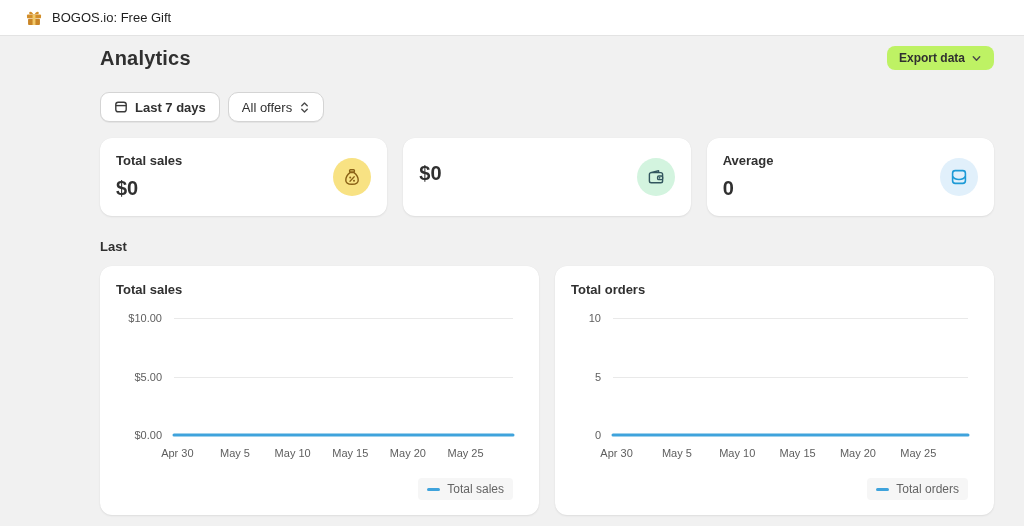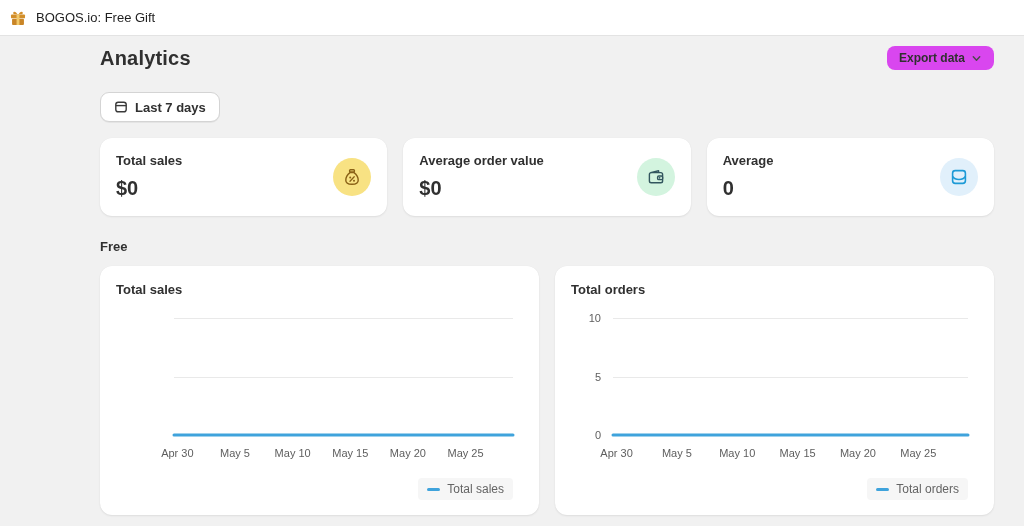--- a/index.html
+++ b/index.html
@@ -8,33 +8,33 @@
     position: relative;
     background: #f1f1f1;
     font-family: "Liberation Sans", sans-serif;
     color: #303030;
     overflow: hidden;
   }
   
   .topbar {
     position: absolute; top: 0; left: 0; right: 0; height: 36px;
     background: #ffffff; border-bottom: 1px solid #e3e3e3;
-    display: flex; align-items: center; gap: 9px; padding: 0 9px;
+    display: flex; align-items: center; gap: 9px; padding: 0 25px;
   }
   .topbar-title { font-size: 13px; color: #1f1f1f; }
   
   .content { position: absolute; left: 100px; top: 36px; width: 894px; }
   .page-header {
     display: flex; justify-content: space-between; align-items: flex-end;
     padding-top: 7px; height: 34px;
   }
   .page-title { font-size: 20px; font-weight: 700; color: #303030; letter-spacing: .2px; }
   .export-btn {
     display: flex; align-items: center; gap: 6px;
-    background: #d946ef; border: none; border-radius: 8px;
+    background: #bef264; border: none; border-radius: 8px;
     padding: 5px 12px; font-size: 12px; font-weight: 600; color: #303030;
     font-family: inherit; cursor: pointer; height: 24px;
   }
   
   .filters { display: flex; gap: 8px; margin-top: 22px; }
   .filter-btn {
     display: flex; align-items: center; gap: 7px;
     background: #ffffff; border: 1px solid #d4d4d4; border-radius: 9px;
     box-shadow: 0 1px 0 rgba(0,0,0,.05);
     padding: 12px 13px; height: 30px; font-size: 13px; color: #303030;
@@ -124,40 +124,48 @@
   <div class="filters">
     <button class="filter-btn bold">
       <span>
         <svg width="14" height="14" viewBox="0 0 14 14">
           <rect x="1.8" y="2.2" width="10.4" height="9.6" rx="2.4" fill="none" stroke="#3a3a3a" stroke-width="1.4"></rect>
           <line x1="1.8" y1="5.6" x2="12.2" y2="5.6" stroke="#3a3a3a" stroke-width="1.4"></line>
         </svg>
       </span>
       <span>Last 7 days</span>
     </button>
+    <button class="filter-btn round">
+      <span>All offers</span>
+      <span>
+        <svg width="11" height="13" viewBox="0 0 12 14">
+          <path d="M3 5.2 L6 2.2 L9 5.2" fill="none" stroke="#4a4a4a" stroke-width="1.5" stroke-linecap="round" stroke-linejoin="round"></path>
+          <path d="M3 8.8 L6 11.8 L9 8.8" fill="none" stroke="#4a4a4a" stroke-width="1.5" stroke-linecap="round" stroke-linejoin="round"></path>
+        </svg>
+      </span>
+    </button>
   </div>
 
   <div class="stats">
 
     <div class="stat-card">
       <div class="stat-label">Total sales</div>
       <div class="stat-value">$0</div>
       <div class="stat-icon" style="background:#f8e283">
         <svg width="20" height="20" viewBox="0 0 20 20">
           <rect x="7.6" y="2.8" width="4.8" height="2.2" rx="0.8" fill="none" stroke="#8a6116" stroke-width="1.4"></rect>
           <path d="M8 5.6 C5.2 7.8 3.8 10.6 3.8 13.2 C3.8 16.2 6.4 17.3 10 17.3 C13.6 17.3 16.2 16.2 16.2 13.2 C16.2 10.6 14.8 7.8 12 5.6 Z" fill="none" stroke="#8a6116" stroke-width="1.4" stroke-linejoin="round"></path>
           <line x1="8" y1="14.2" x2="12.2" y2="9.8" stroke="#8a6116" stroke-width="1.3" stroke-linecap="round"></line>
           <circle cx="8.2" cy="10.4" r="1" fill="#8a6116"></circle>
           <circle cx="12" cy="13.8" r="1" fill="#8a6116"></circle>
         </svg>
       </div>
     </div>
 
     <div class="stat-card">
-      <div class="stat-label">Average order value</div>
       <div class="stat-value">$0</div>
       <div class="stat-icon" style="background:#d3f4df">
         <svg width="20" height="20" viewBox="0 0 20 20">
           <path d="M4.6 5.6 L12.6 3.8 L12.6 5.6" fill="none" stroke="#32565e" stroke-width="1.4" stroke-linejoin="round"></path>
           <rect x="3.4" y="5.6" width="13.2" height="10.2" rx="1.8" fill="none" stroke="#32565e" stroke-width="1.4"></rect>
           <rect x="11.6" y="9" width="5" height="3.6" rx="1.2" fill="#d3f4df" stroke="#32565e" stroke-width="1.4"></rect>
           <circle cx="13.6" cy="10.8" r="0.9" fill="#32565e"></circle>
         </svg>
       </div>
     </div>
@@ -168,26 +176,31 @@
       <div class="stat-icon" style="background:#e1f0fb">
         <svg width="20" height="20" viewBox="0 0 20 20">
           <path d="M6.2 3.6 H13.8 C15.4 3.6 16.4 4.6 16.4 6.2 V13.8 C16.4 15.4 15.4 16.4 13.8 16.4 H6.2 C4.6 16.4 3.6 15.4 3.6 13.8 V6.2 C3.6 4.6 4.6 3.6 6.2 3.6 Z" fill="none" stroke="#1d9ad6" stroke-width="1.6" stroke-linejoin="round"></path>
           <path d="M3.8 9.6 C6 13.4 14 13.4 16.2 9.6" fill="none" stroke="#1d9ad6" stroke-width="1.6" stroke-linecap="round"></path>
         </svg>
       </div>
     </div>
 
   </div>
 
-  <div class="section-label">Free</div>
+  <div class="section-label">Last</div>
 
   <div class="charts">
 
     <div class="chart-card">
       <div class="chart-title">Total sales</div>
+      <div class="ylabels">
+          <div class="ytick" style="top: 0%;">$10.00</div>
+          <div class="ytick" style="top: 50%;">$5.00</div>
+          <div class="ytick" style="top: 100%;">$0.00</div>
+        </div>
       <div class="plot">
           <div class="gridline" style="top: 0%;"></div>
           <div class="gridline" style="top: 50%;"></div>
           <div class="gridline" style="top: 100%;"></div>
           <svg class="plotsvg" viewBox="0 0 100 100" preserveAspectRatio="none">
             <polyline points="0,100 20,100 40,100 60,100 80,100 100,100" fill="none" stroke="#3fa3dc" stroke-width="3" stroke-linecap="round" vector-effect="non-scaling-stroke"></polyline>
           </svg>
         </div>
       <div class="xlabels">
           <div class="xtick" style="left: 1%;">Apr 30</div>

